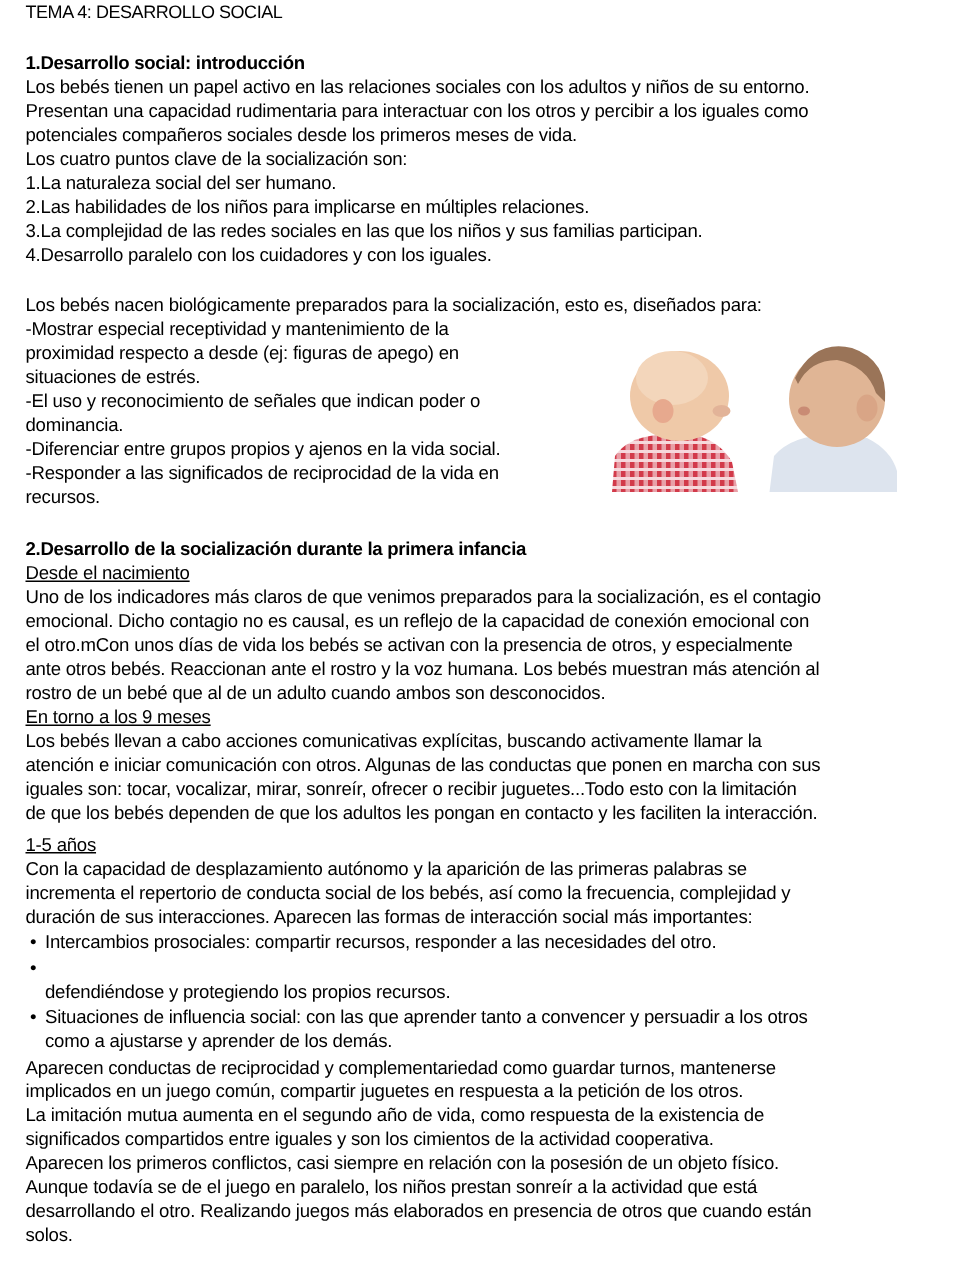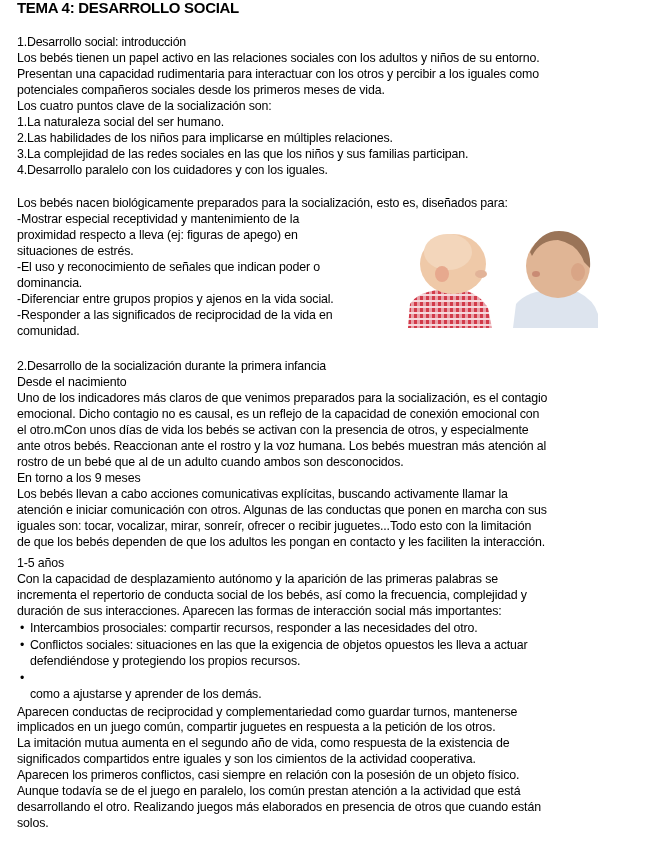--- a/index.html
+++ b/index.html
@@ -3,23 +3,23 @@
   <meta charset="utf-8">
   <style>
     html, body { margin: 0; padding: 0; background: #ffffff; }
     body {
       width: 646px; height: 848px; overflow: hidden; position: relative;
       font-family: "Liberation Sans", sans-serif; color: #000;
       font-size: 12.4px; letter-spacing: -0.15px;
     }
     .page { position: absolute; left: 17px; top: 0; width: 612px; }
     .line { position: absolute; left: 0; white-space: nowrap; line-height: 16px; height: 16px; }
-    .title { font-weight: bold; font-size: 15px; letter-spacing: -0.3px; }
-    .h { font-weight: normal; letter-spacing: -0.2px; }
-    .u { }
+    .title { font-weight: normal; font-size: 12px; letter-spacing: -0.3px; }
+    .h { font-weight: bold; letter-spacing: -0.2px; }
+    .u { text-decoration: underline; }
     .bullet { position: absolute; left: 3px; }
     .btext { position: absolute; left: 13px; }
     .photo {
       position: absolute; left: 408px; top: 222px; width: 192px; height: 106px;
       background: #fff;
     }
   </style>
 </head>
 <body>
 
@@ -31,27 +31,27 @@
   <div class="line" style="top:66px">Presentan una capacidad rudimentaria para interactuar con los otros y percibir a los iguales como</div>
   <div class="line" style="top:82px">potenciales compañeros sociales desde los primeros meses de vida.</div>
   <div class="line" style="top:98px">Los cuatro puntos clave de la socialización son:</div>
   <div class="line" style="top:114px">1.La naturaleza social del ser humano.</div>
   <div class="line" style="top:130px">2.Las habilidades de los niños para implicarse en múltiples relaciones.</div>
   <div class="line" style="top:146px">3.La complejidad de las redes sociales en las que los niños y sus familias participan.</div>
   <div class="line" style="top:162px">4.Desarrollo paralelo con los cuidadores y con los iguales.</div>
 
   <div class="line" style="top:195px">Los bebés nacen biológicamente preparados para la socialización, esto es, diseñados para:</div>
   <div class="line" style="top:211px">-Mostrar especial receptividad y mantenimiento de la</div>
-  <div class="line" style="top:227px">proximidad respecto a lleva (ej: figuras de apego) en</div>
+  <div class="line" style="top:227px">proximidad respecto a desde (ej: figuras de apego) en</div>
   <div class="line" style="top:243px">situaciones de estrés.</div>
   <div class="line" style="top:259px">-El uso y reconocimiento de señales que indican poder o</div>
   <div class="line" style="top:275px">dominancia.</div>
   <div class="line" style="top:291px">-Diferenciar entre grupos propios y ajenos en la vida social.</div>
   <div class="line" style="top:307px">-Responder a las significados de reciprocidad de la vida en</div>
-  <div class="line" style="top:323px">comunidad.</div>
+  <div class="line" style="top:323px">recursos.</div>
 
   <div class="line h" style="top:358px">2.Desarrollo de la socialización durante la primera infancia</div>
   <div class="line u" style="top:374px">Desde el nacimiento</div>
   <div class="line" style="top:390px">Uno de los indicadores más claros de que venimos preparados para la socialización, es el contagio</div>
   <div class="line" style="top:406px">emocional. Dicho contagio no es causal, es un reflejo de la capacidad de conexión emocional con</div>
   <div class="line" style="top:422px">el otro.mCon unos días de vida los bebés se activan con la presencia de otros, y especialmente</div>
   <div class="line" style="top:438px">ante otros bebés. Reaccionan ante el rostro y la voz humana. Los bebés muestran más atención al</div>
   <div class="line" style="top:454px">rostro de un bebé que al de un adulto cuando ambos son desconocidos.</div>
 
   <div class="line u" style="top:470px">En torno a los 9 meses</div>
@@ -64,38 +64,38 @@
   <div class="line" style="top:571px">Con la capacidad de desplazamiento autónomo y la aparición de las primeras palabras se</div>
   <div class="line" style="top:587px">incrementa el repertorio de conducta social de los bebés, así como la frecuencia, complejidad y</div>
   <div class="line" style="top:603px">duración de sus interacciones. Aparecen las formas de interacción social más importantes:</div>
 
   <div class="line" style="top:620px;width:612px">
     <span class="bullet">•</span>
     <span class="btext">Intercambios prosociales: compartir recursos, responder a las necesidades del otro.</span>
   </div>
   <div class="line" style="top:637px;width:612px">
     <span class="bullet">•</span>
-    <span class="btext">Conflictos sociales: situaciones en las que la exigencia de objetos opuestos les lleva a actuar</span>
   </div>
   <div class="line" style="top:653px;width:612px">
     <span class="btext">defendiéndose y protegiendo los propios recursos.</span>
   </div>
   <div class="line" style="top:670px;width:612px">
     <span class="bullet">•</span>
+    <span class="btext">Situaciones de influencia social: con las que aprender tanto a convencer y persuadir a los otros</span>
   </div>
   <div class="line" style="top:686px;width:612px">
     <span class="btext">como a ajustarse y aprender de los demás.</span>
   </div>
 
   <div class="line" style="top:704px">Aparecen conductas de reciprocidad y complementariedad como guardar turnos, mantenerse</div>
   <div class="line" style="top:719px">implicados en un juego común, compartir juguetes en respuesta a la petición de los otros.</div>
   <div class="line" style="top:735px">La imitación mutua aumenta en el segundo año de vida, como respuesta de la existencia de</div>
   <div class="line" style="top:751px">significados compartidos entre iguales y son los cimientos de la actividad cooperativa.</div>
   <div class="line" style="top:767px">Aparecen los primeros conflictos, casi siempre en relación con la posesión de un objeto físico.</div>
-  <div class="line" style="top:783px">Aunque todavía se de el juego en paralelo, los común prestan atención a la actividad que está</div>
+  <div class="line" style="top:783px">Aunque todavía se de el juego en paralelo, los niños prestan sonreír a la actividad que está</div>
   <div class="line" style="top:799px">desarrollando el otro. Realizando juegos más elaborados en presencia de otros que cuando están</div>
   <div class="line" style="top:815px">solos.</div>
 </div>
 
 <div class="photo">
   <svg width="192" height="106" viewBox="0 0 192 106">
     <defs>
       <pattern id="plaid" width="6" height="6" patternUnits="userSpaceOnUse">
         <rect width="6" height="6" fill="#e8a0a8"></rect>
         <rect width="3" height="6" fill="#d23a4a"></rect>

